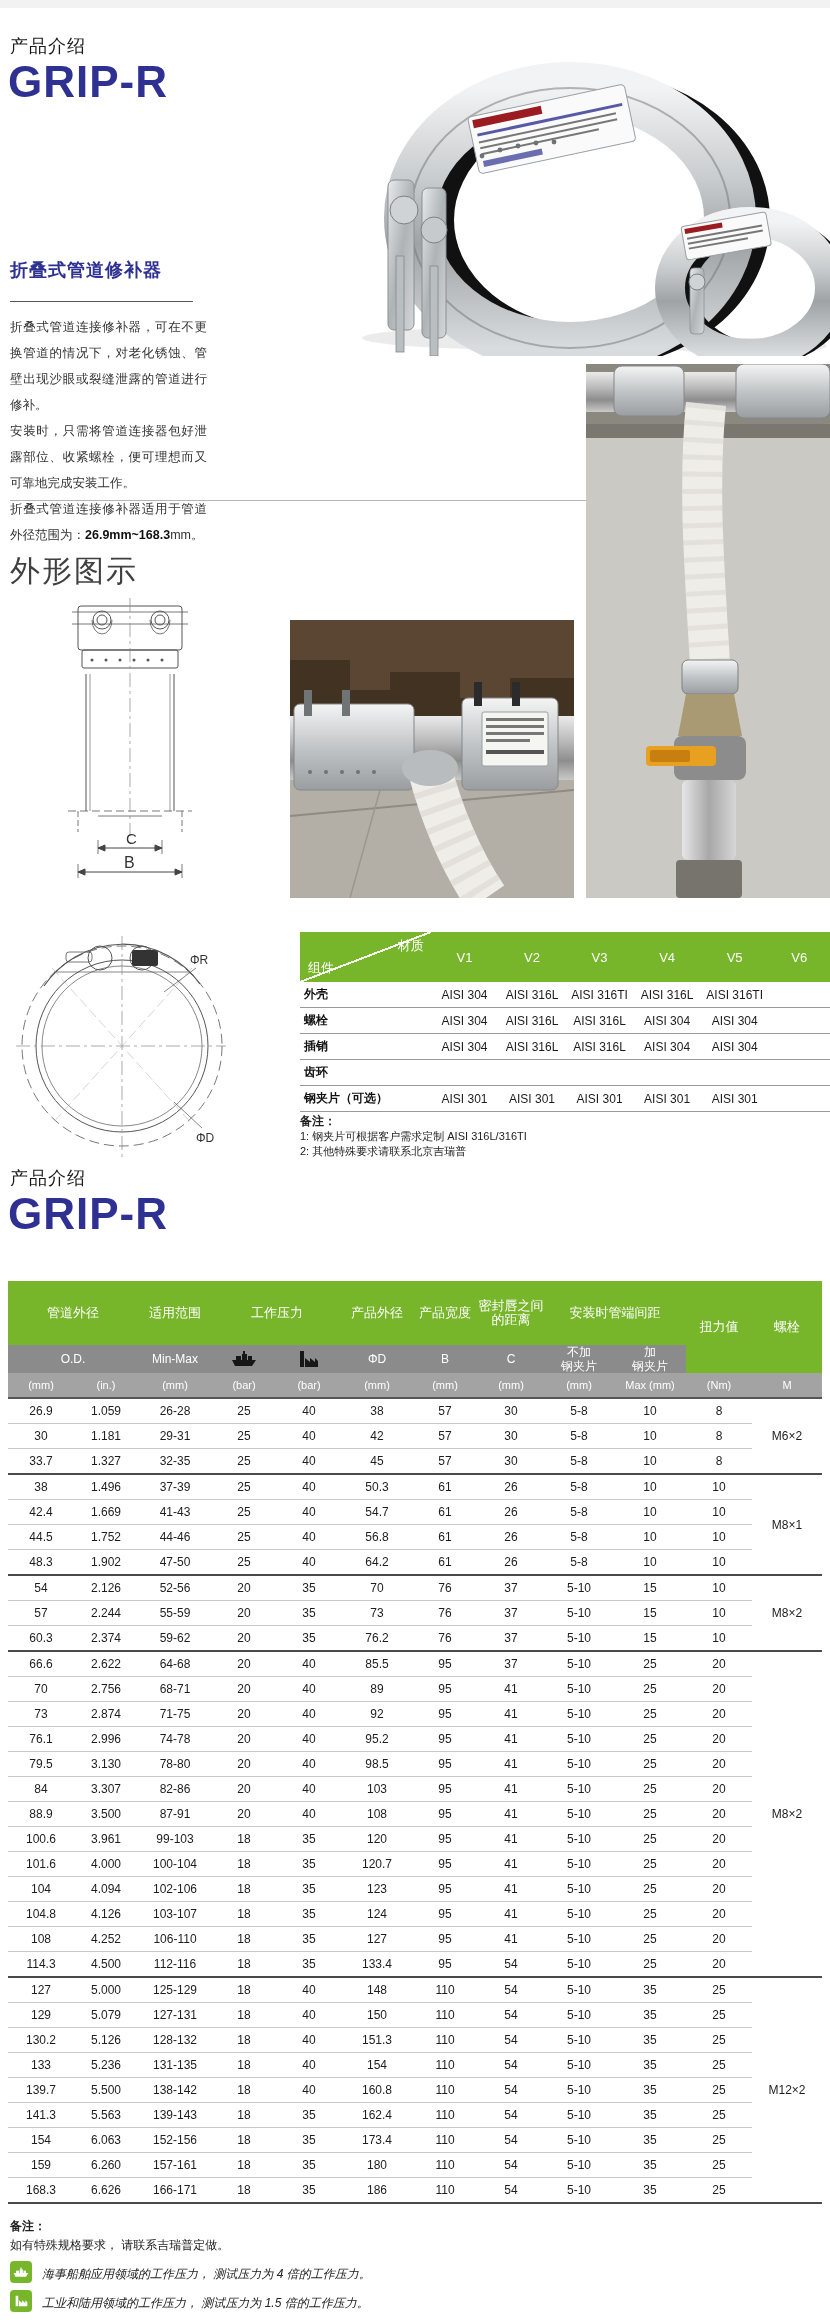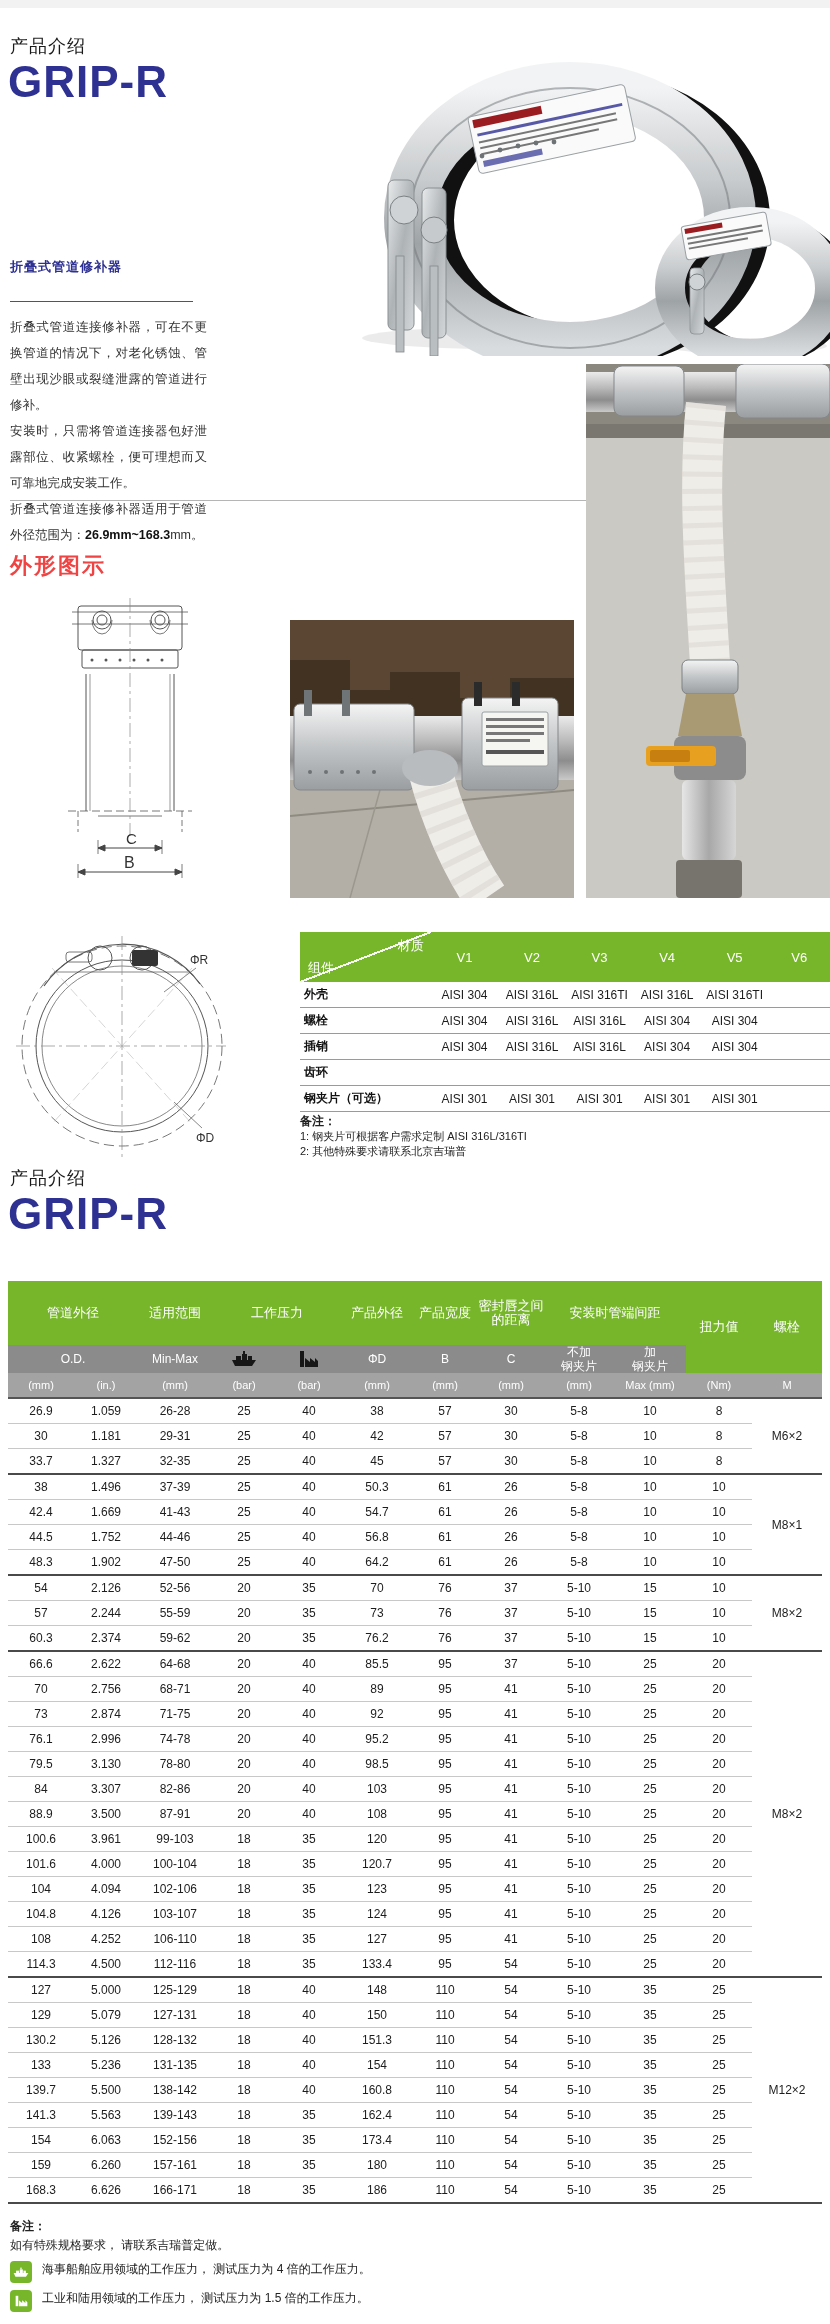--- a/index.html
+++ b/index.html
@@ -3,28 +3,28 @@
 <meta charset="utf-8">
 <style>
   html,body{margin:0;padding:0;background:#f2f2f2;font-family:"Liberation Sans","DejaVu Sans",sans-serif;}
   .page{position:relative;width:830px;height:2324px;background:#ffffff;margin:8px auto;overflow:hidden;color:#2a2a2a;}
 
   
   .sec-label{position:absolute;left:10px;font-size:18px;color:#1a1a1a;letter-spacing:1px;}
   .brand{position:absolute;left:8px;font-size:44px;font-weight:900;color:#2e3192;letter-spacing:1px;line-height:1;}
 
   
-  .subtitle{position:absolute;left:10px;top:250px;font-size:13px;font-weight:bold;color:#2e3192;letter-spacing:1px;}
+  .subtitle{position:absolute;left:10px;top:250px;font-size:18px;font-weight:bold;color:#2e3192;letter-spacing:1px;}
   .subtitle-rule{position:absolute;left:10px;top:293px;width:183px;height:1px;background:#555;}
   .intro-text{position:absolute;left:10px;top:306px;width:197px;font-size:12.5px;line-height:26px;text-align:justify;color:#333;}
   .intro-text p{margin:0;}
   .range-bold{font-weight:bold;color:#111;}
 
   .full-rule{position:absolute;left:10px;top:492px;width:810px;height:1px;background:#b5b5b5;}
-  .shape-title{position:absolute;left:10px;top:543px;font-size:22px;font-weight:bold;color:#ef4444;letter-spacing:2px;}
+  .shape-title{position:absolute;left:10px;top:543px;font-size:30px;font-weight:normal;color:#404040;letter-spacing:2px;}
 
   
   .hero{position:absolute;left:292px;top:52px;width:538px;height:296px;}
   .drawing-front{position:absolute;left:20px;top:588px;width:200px;height:300px;}
   .drawing-circle{position:absolute;left:14px;top:898px;width:215px;height:258px;}
   .photo-wide{position:absolute;left:290px;top:612px;width:284px;height:278px;overflow:hidden;}
   .photo-tall{position:absolute;left:586px;top:356px;width:244px;height:534px;overflow:hidden;}
 
   
   .materials{position:absolute;left:300px;top:924px;width:530px;border-collapse:collapse;font-size:12px;}
@@ -49,21 +49,21 @@
   .spec tbody td{height:24px;color:#1d1d1d;border-bottom:1px solid #c8c8c8;}
   .spec tbody tr.group-end td{border-bottom:2px solid #4a4a4a;}
   .spec tbody td.bolt-cell{border-bottom:2px solid #4a4a4a;font-size:12px;}
   .pre{white-space:pre-line;line-height:14px;}
   .hdr-icon{display:inline-block;vertical-align:middle;}
 
   
   .footer{position:absolute;left:10px;top:2208px;width:810px;font-size:12px;color:#222;}
   .footer .nt{font-weight:bold;}
   .f-line{margin:2px 0;}
-  .icon-line{display:flex;align-items:flex-start;margin:7px 0;}
+  .icon-line{display:flex;align-items:flex-end;margin:7px 0;font-style:italic;}
   .green-badge{width:22px;height:22px;border-radius:4px;background:#77b62b;display:flex;align-items:center;justify-content:center;margin-right:10px;flex:0 0 22px;}
   .disclaimer{font-size:9px;color:#333;margin-top:8px;}
 </style>
 </head>
 <body>
 
 <div class="page">
 
   <div class="sec-label" style="top:26px;">产品介绍</div>
   <div class="brand" style="top:52px;">GRIP-R</div>

